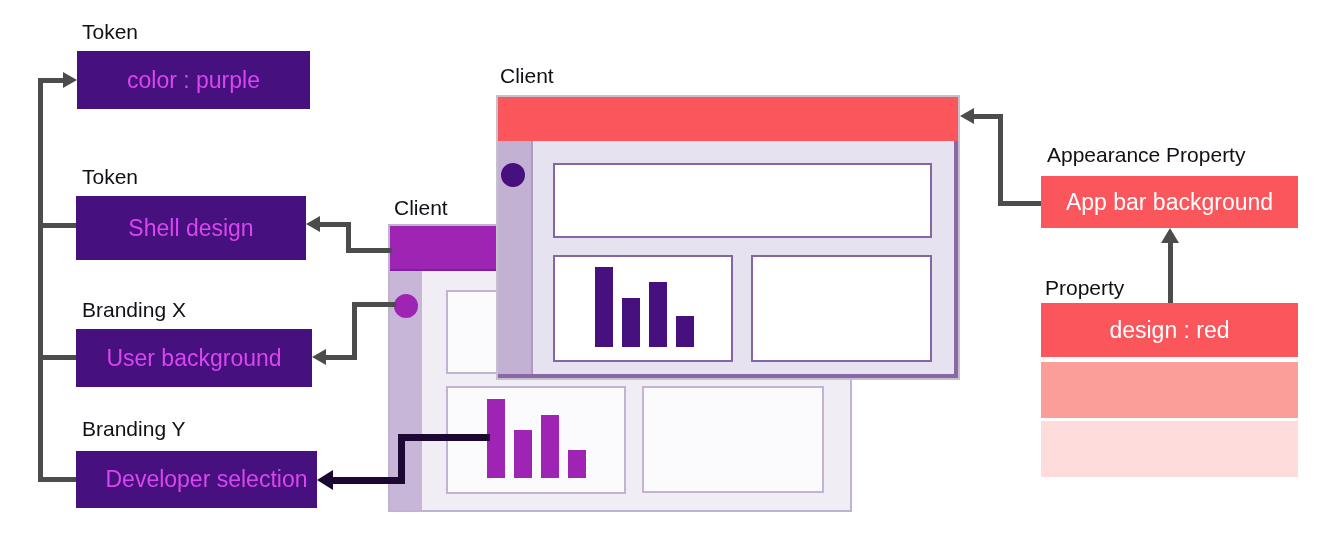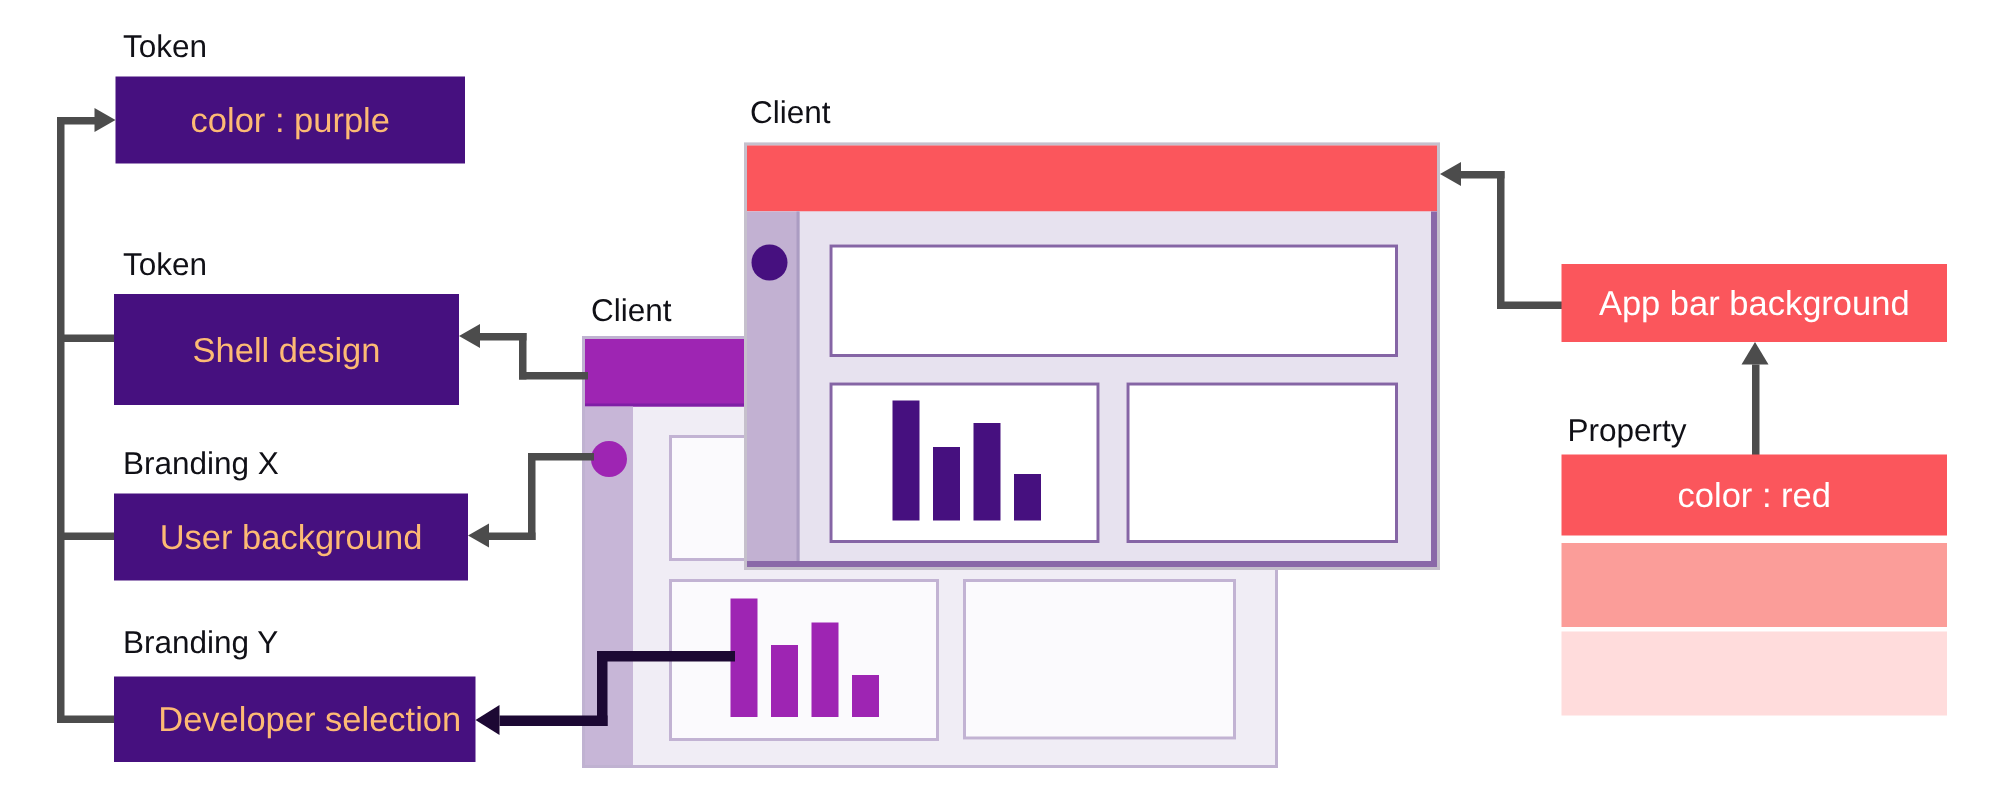--- a/index.html
+++ b/index.html
@@ -7,29 +7,29 @@
     position:relative; width:1332px; height:537px; background:#ffffff;
     font-family:"Liberation Sans", sans-serif; overflow:hidden;text-align:right;
   }
   .lbl {
     position:absolute; font-size:21px; color:#101016; line-height:1.1; white-space:nowrap;
   }
   .nbox {
     position:absolute; display:flex; align-items:center; justify-content:center;
     font-size:23px; white-space:nowrap; box-sizing:border-box; z-index:4;
   }
-  .nbox.purple { background:#46107f; color:#fdba74; }
+  .nbox.purple { background:#46107f; color:#d946ef; }
   .nbox.red    { background:#fb565c; color:#ffffff; }
   .swatch { position:absolute; z-index:4; }
 
   
   .lbl-token     { left:82px;  top:20px; }
   .box-token     { left:77px;  top:51px;  width:233px; height:58px; }
   .lbl-theme     { left:82px;  top:165px; }
-  .box-theme     { left:76px;  top:196px; width:230px; height:74px; }
+  .box-theme     { left:76px;  top:196px; width:230px; height:64px; }
   .lbl-palette-x { left:82px;  top:298px; }
   .box-palette-x { left:76px;  top:329px; width:236px; height:58px; }
   .lbl-palette-y { left:82px;  top:417px; }
   .box-palette-y { left:76px;  top:451px; width:241px; height:57px;padding-left:20px; }
 
   
   .lbl-appearance { left:1047px; top:143px; }
   .box-appearance { left:1041px; top:176px; width:257px; height:52px; }
   .lbl-branding   { left:1045px; top:276px; }
   .box-branding   { left:1041px; top:303px; width:257px; height:54px; }
@@ -193,24 +193,25 @@
             <div class="bar" style="height: 80px;"></div>
             <div class="bar" style="height: 49px;"></div>
             <div class="bar" style="height: 65px;"></div>
             <div class="bar" style="height: 31px;"></div>
           </div>
       </div>
       <div class="panel panel-right"></div>
     </div>
   </div>
 
+  <div class="lbl lbl-appearance">Appearance Property</div>
   <div class="nbox red box-appearance">App bar background</div>
 
   <div class="lbl lbl-branding">Property</div>
-  <div class="nbox red box-branding">color : red</div>
+  <div class="nbox red box-branding">design : red</div>
   <div class="swatch swatch-mid"></div>
   <div class="swatch swatch-light"></div>
 
   <div class="conn c-app-h1"></div>
   <div class="conn c-app-v"></div>
   <div class="conn c-app-h2"></div>
   <div class="ah ah-left a-app"></div>
 
   <div class="conn c-brand-v"></div>
   <div class="ah ah-up a-brand"></div>

